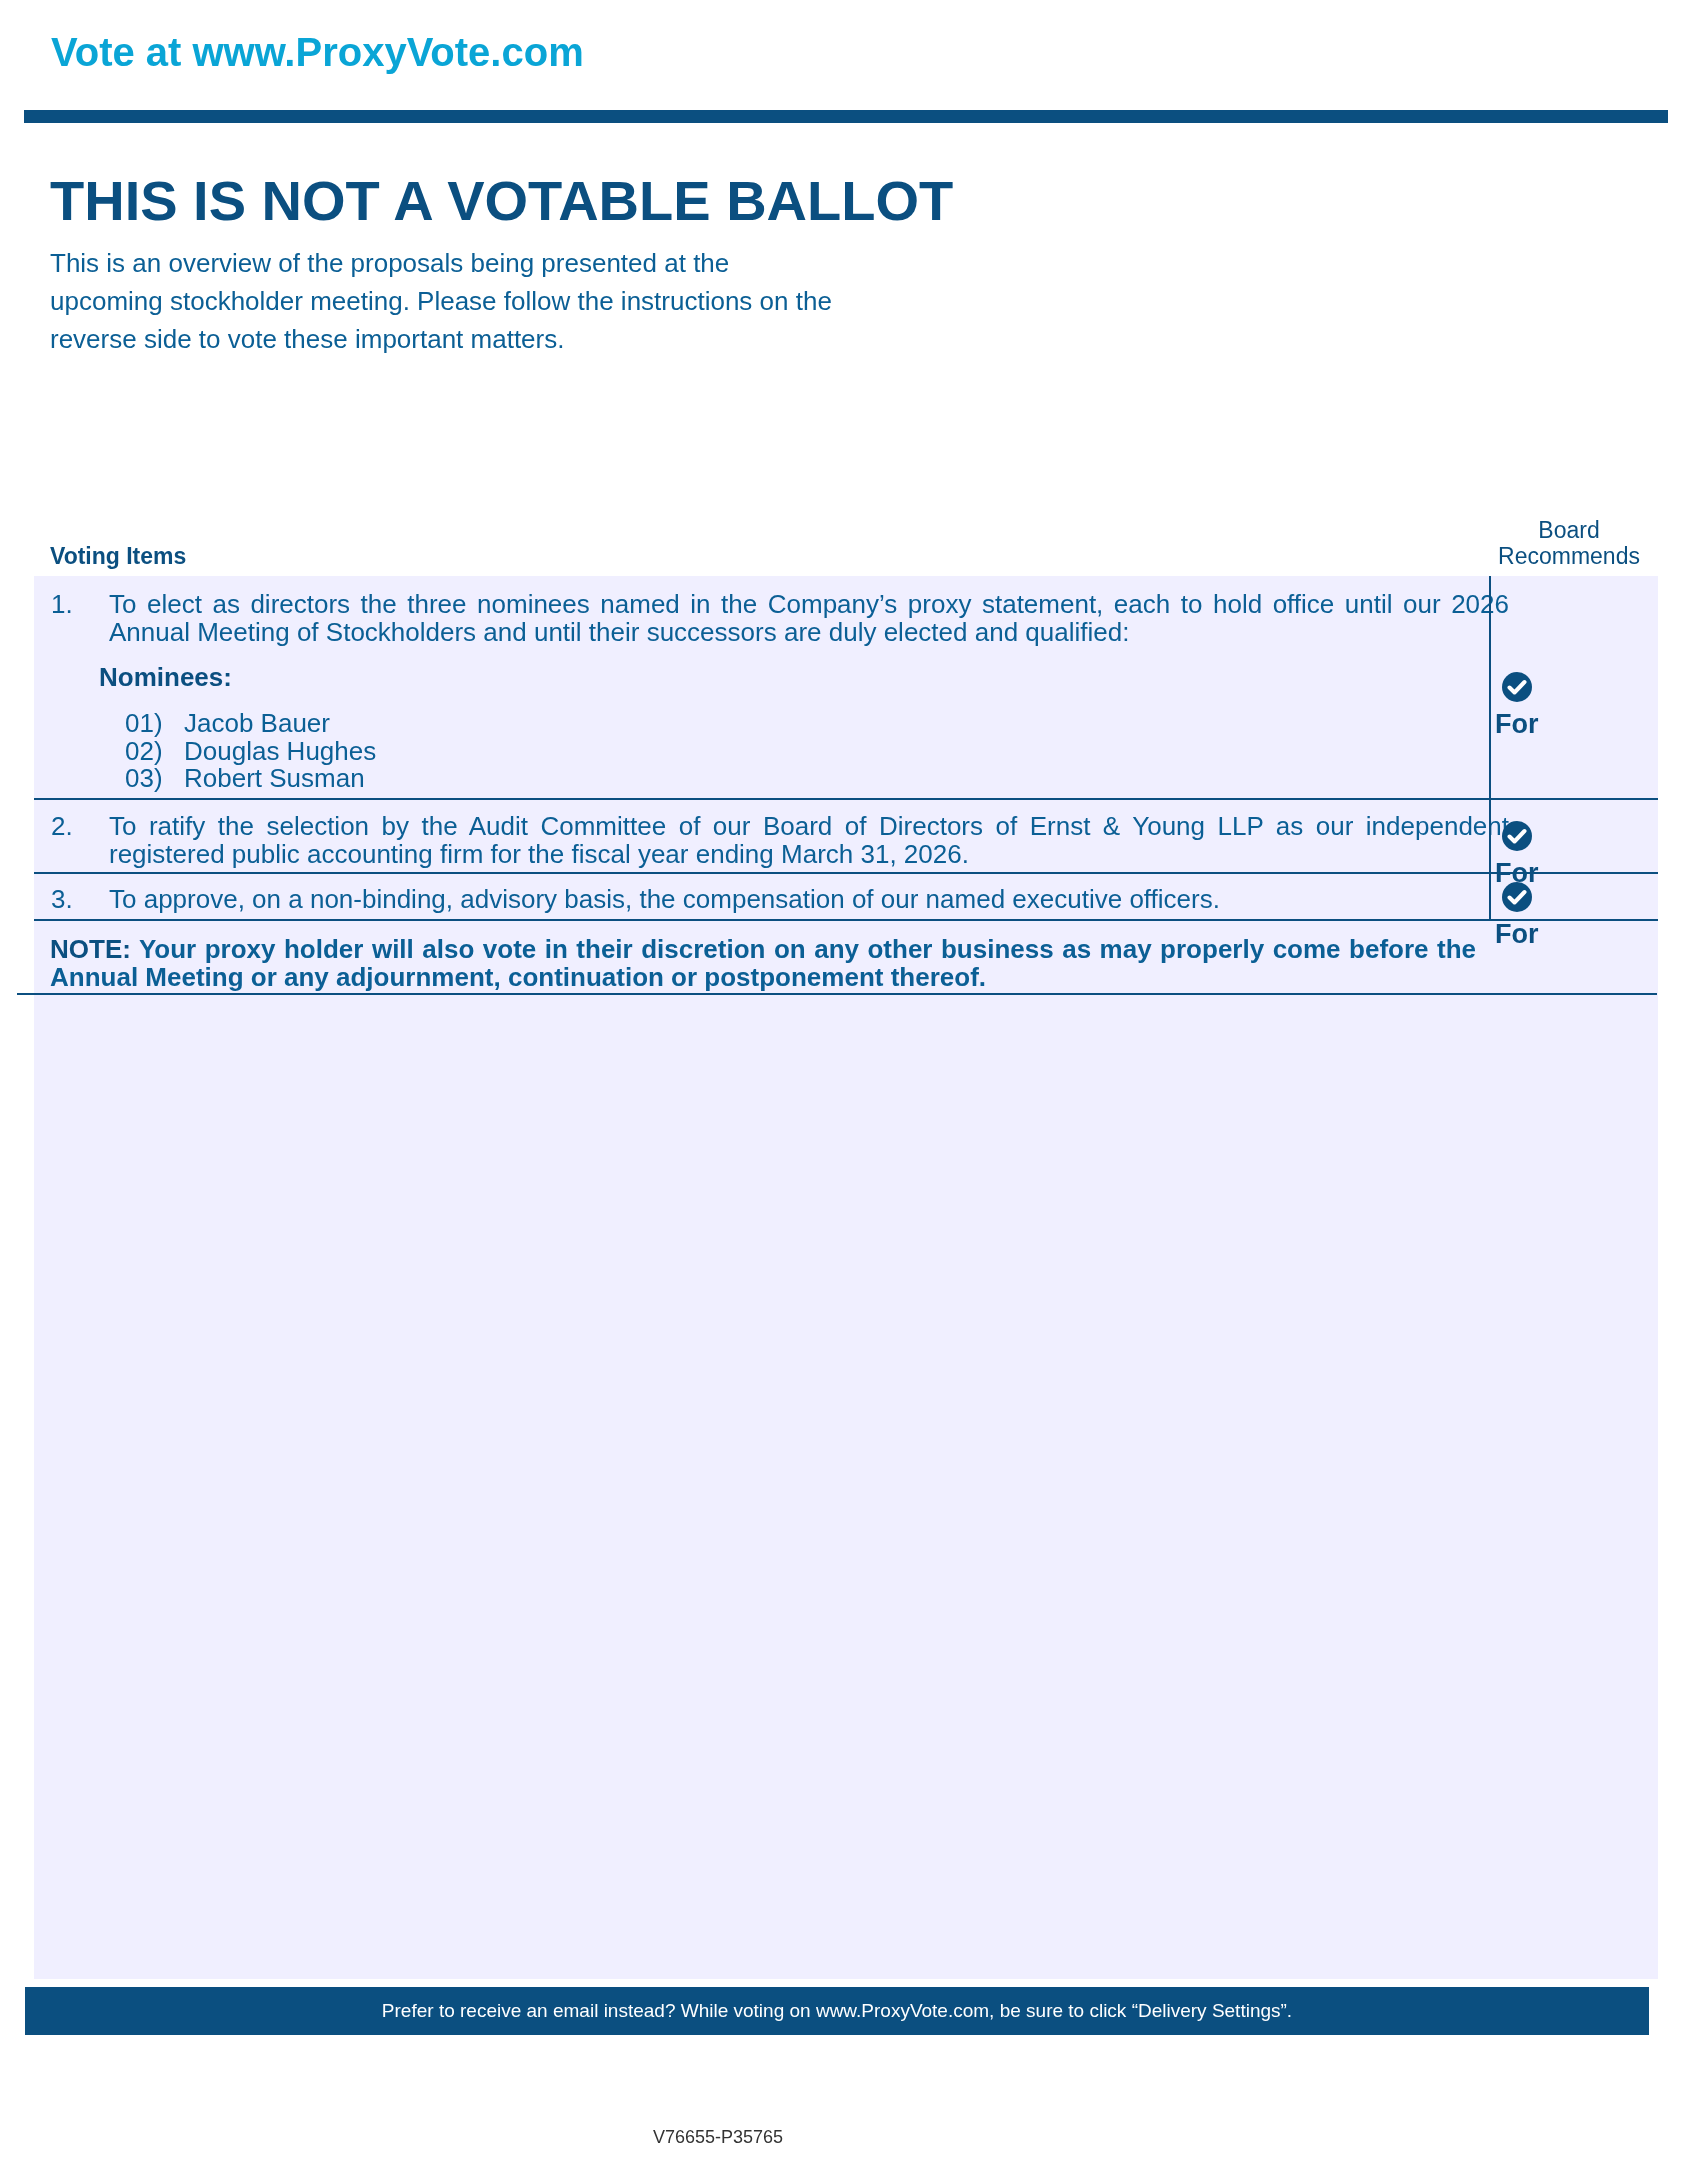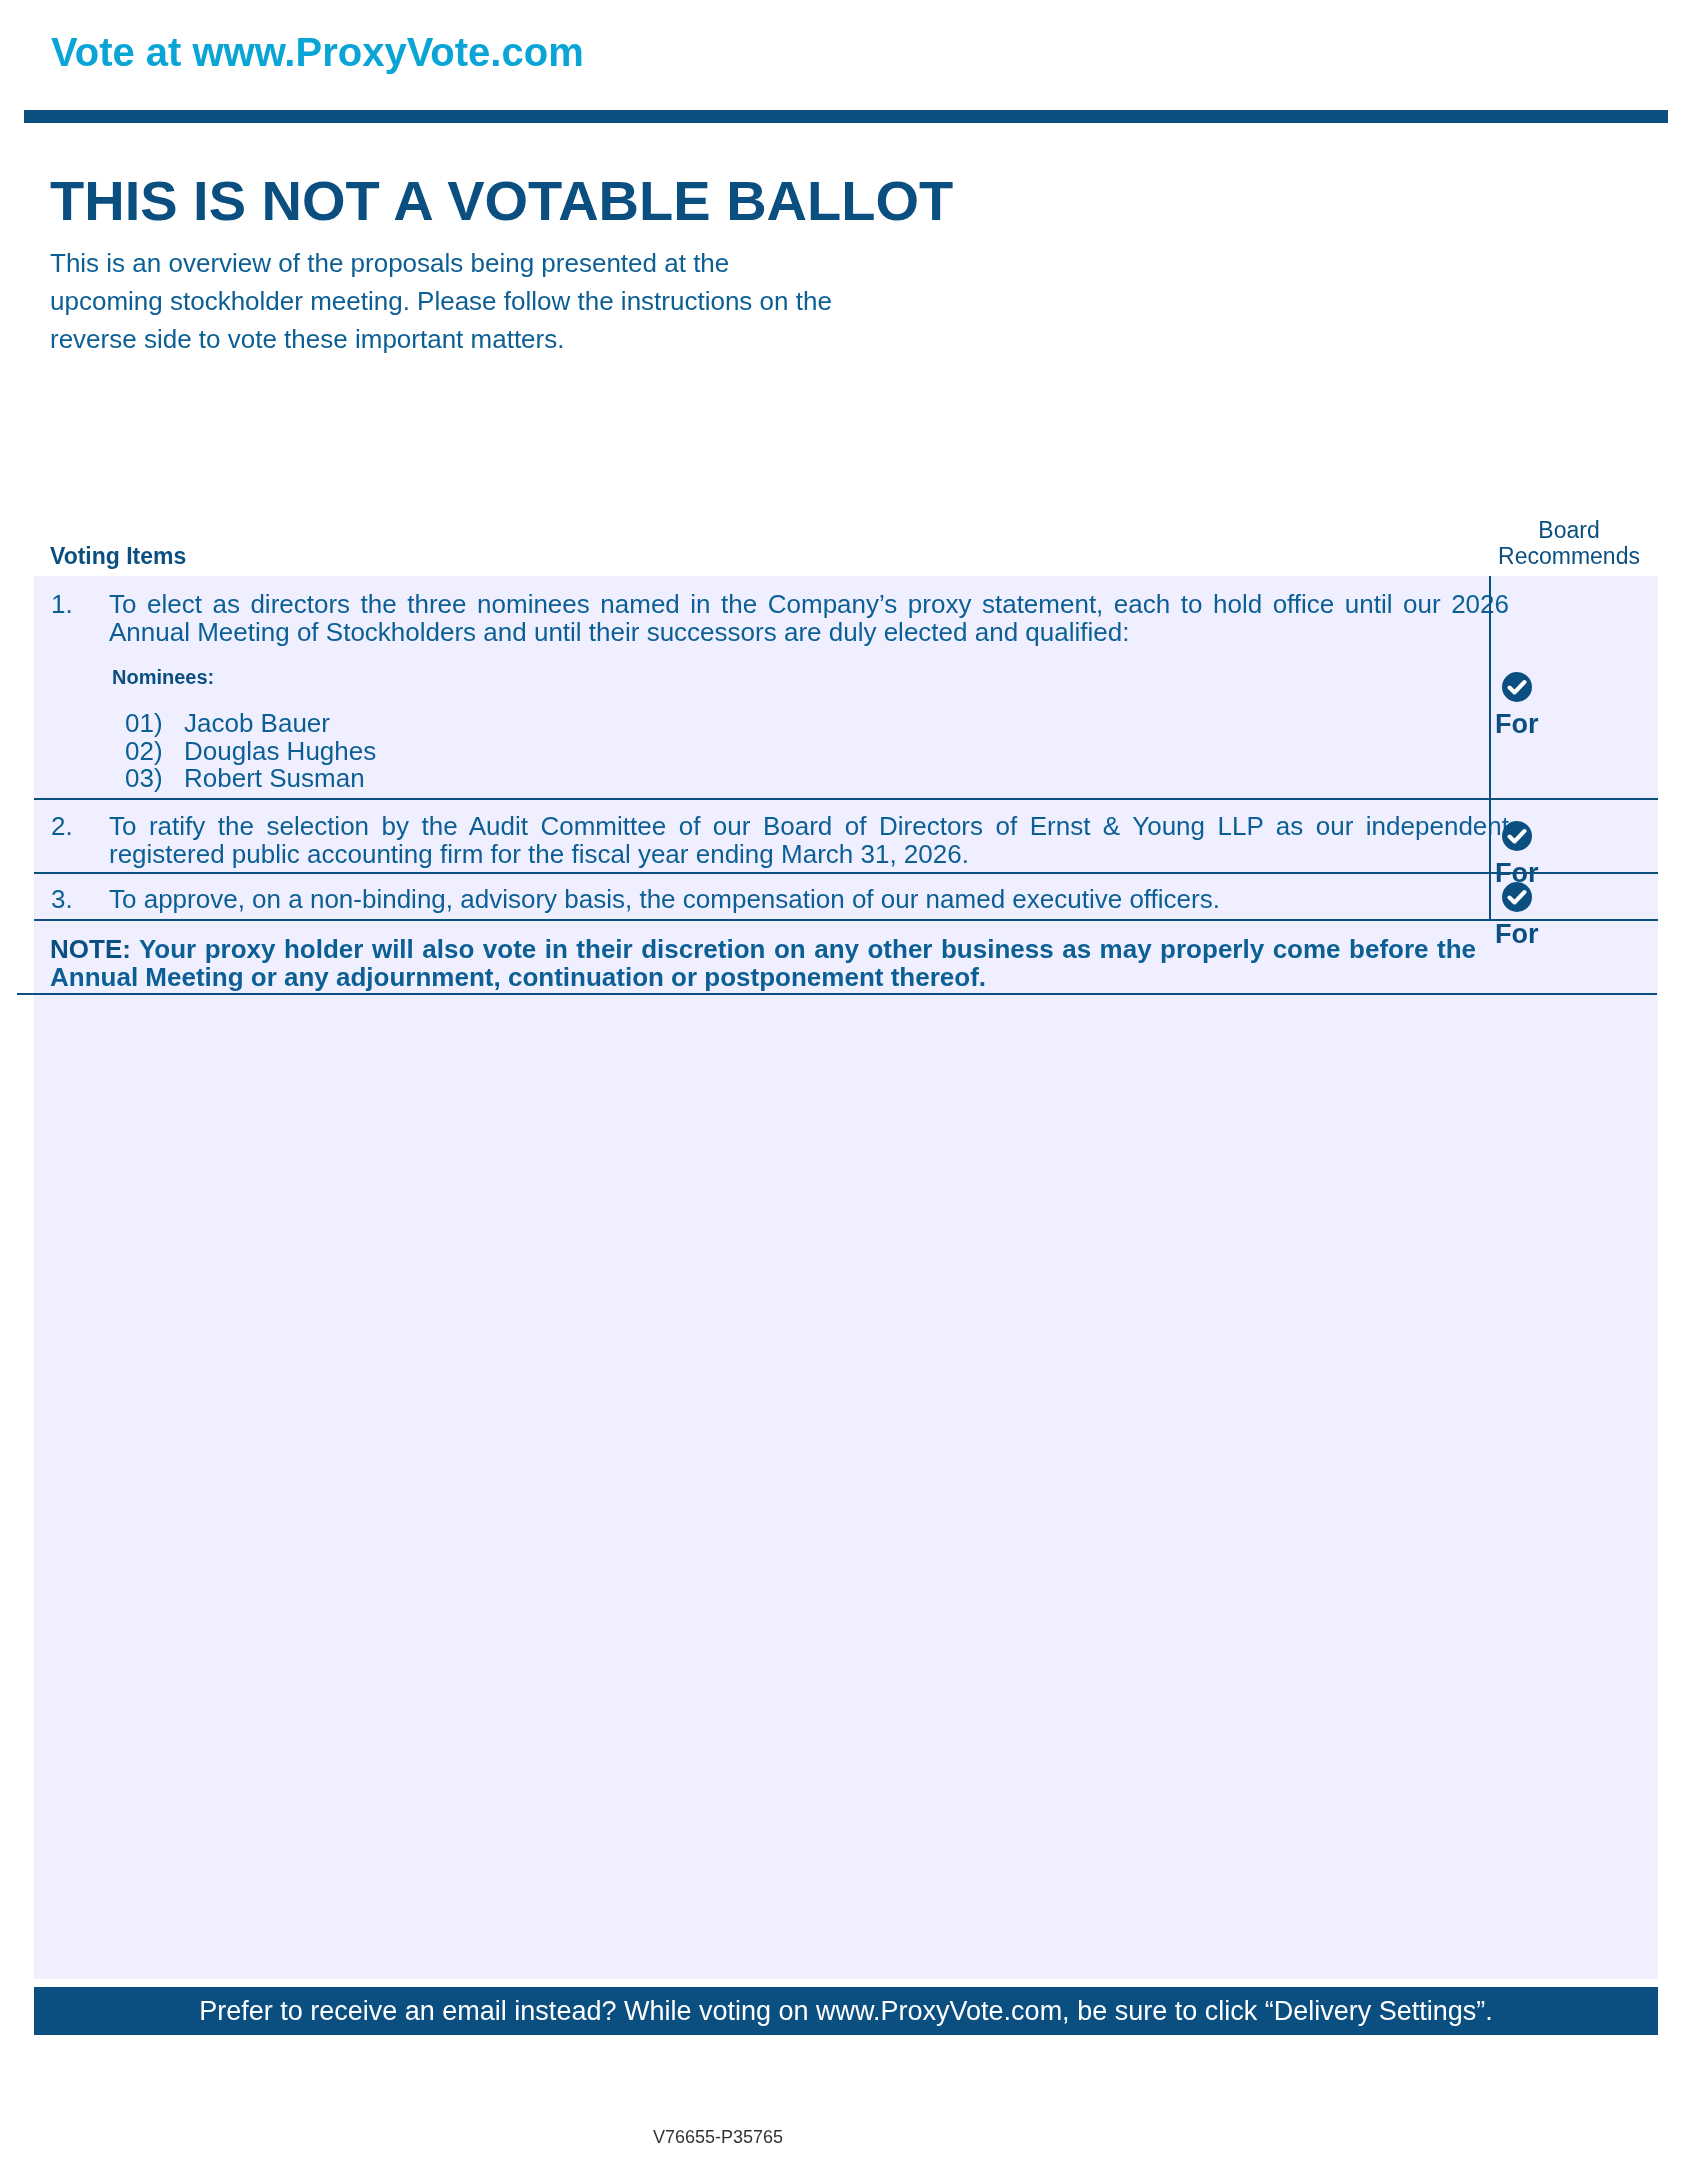--- a/index.html
+++ b/index.html
@@ -116,22 +116,22 @@
       color: #0b4f80;
       flex-direction: column;
     }
     .check {
       width: 32px;
       height: 32px;
       display: inline-block;
     }
     .nominees-label {
       position: absolute;
-      left: 78px;
-      font-size: 20px;
+      left: 65px;
+      font-size: 26px;
       font-weight: bold;
       color: #0b4f80;
     }
     .nominee {
       position: absolute;
       left: 75px;
       font-size: 26px;
       line-height: 28px;
       color: #0b5f95;
     }
@@ -149,27 +149,27 @@
       line-height: 28px;
       color: #0b5f95;
       text-align: justify;
       font-weight: bold;
     }
     .note b {
       color: #0b4f80;
     }
     .footer-bar {
       position: absolute;
-      left: 34px;
+      left: 25px;
       top: 1987px;
       width: 1624px;
       height: 48px;
       background: #0b4f80;
       color: #ffffff;
-      font-size: 27px;
+      font-size: 19px;
       line-height: 48px;
       text-align: center;
     }
     .code {
       position: absolute;
       left: 0;
       top: 2127px;
       width: 1445px;
       text-align: center;
       padding-left: 0;

